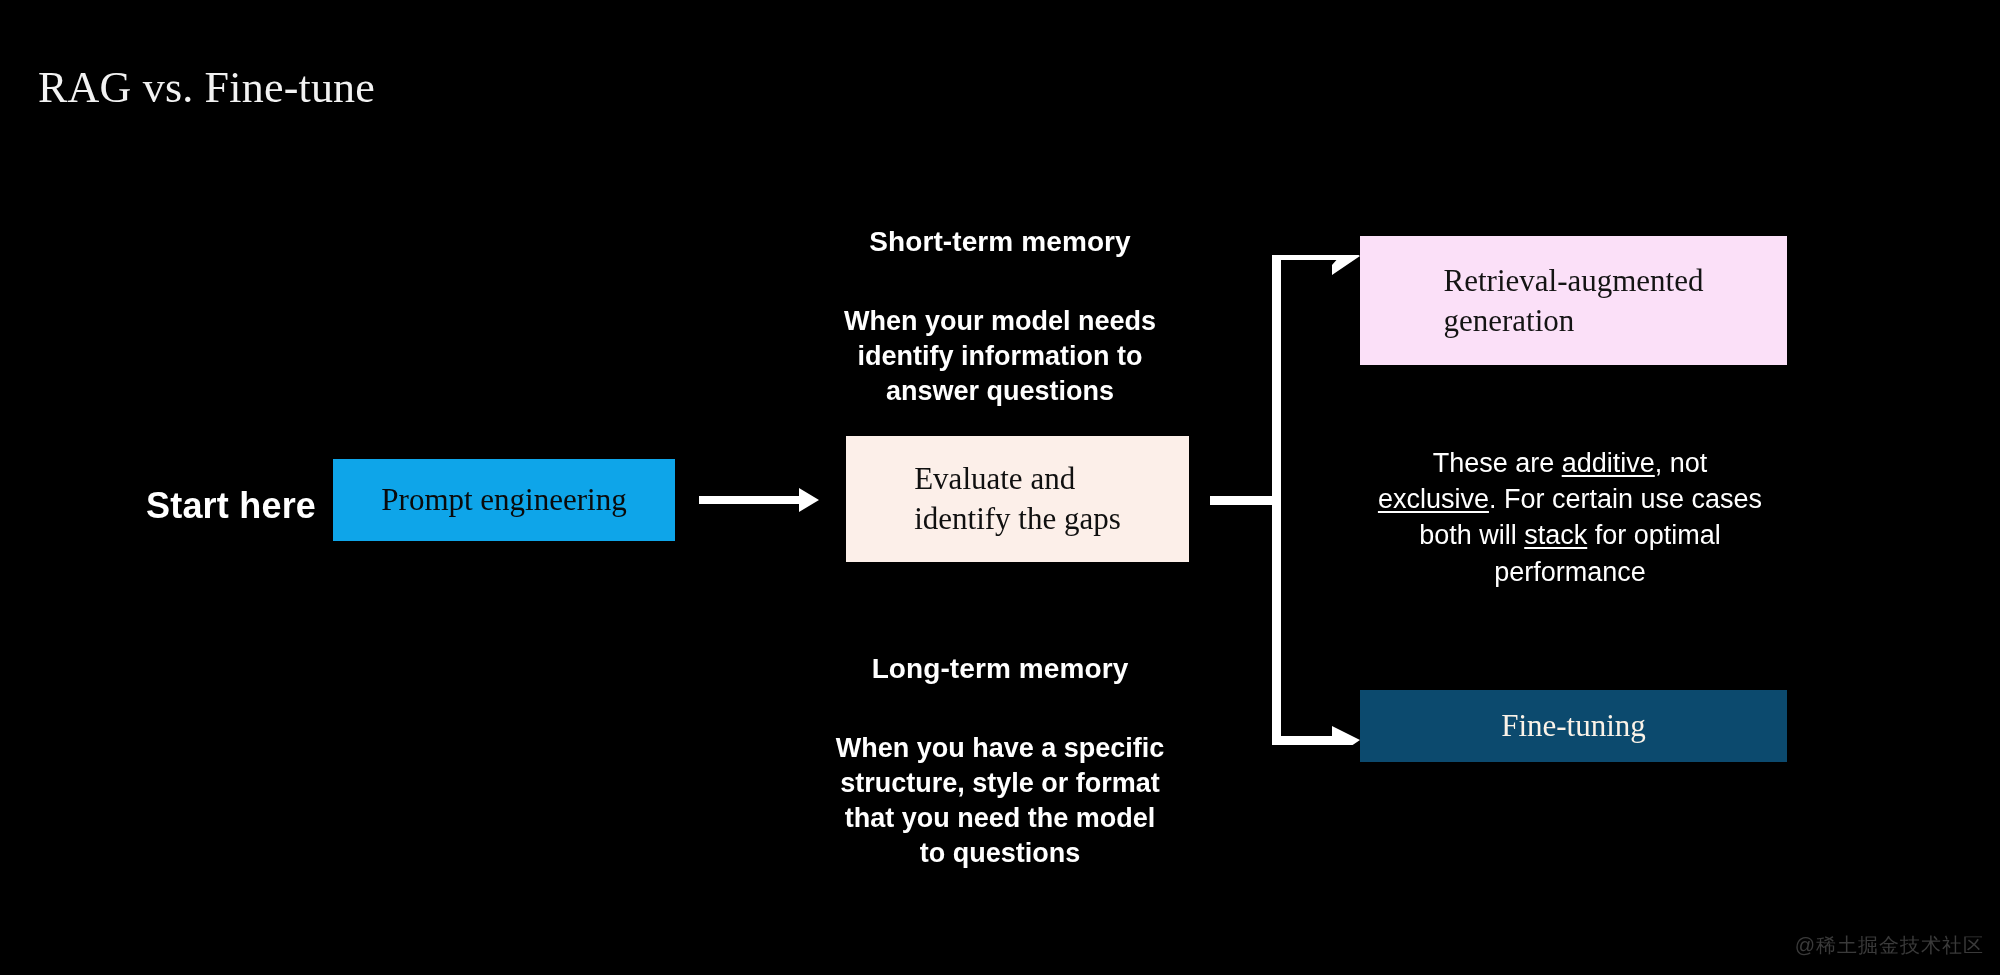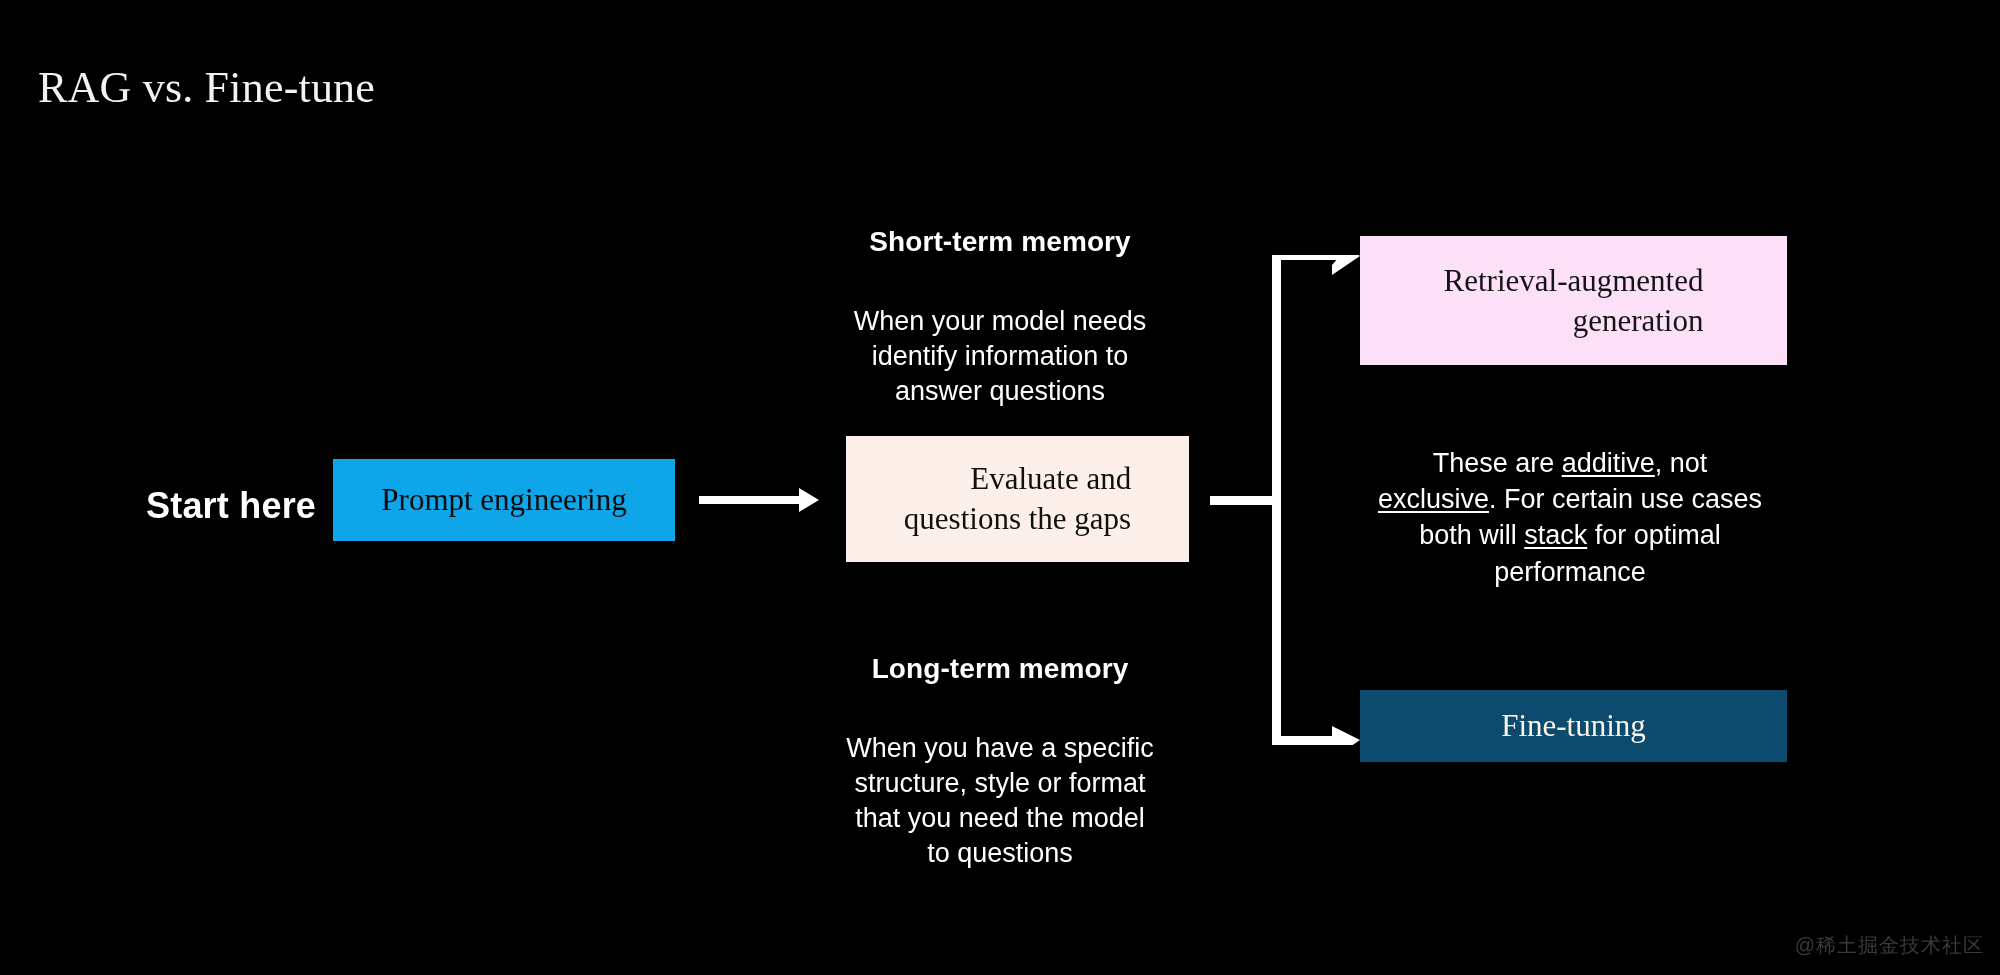--- a/index.html
+++ b/index.html
@@ -35,21 +35,21 @@
     white-space: nowrap;
   }
 
   
   .node-box {
     position: absolute;
     box-sizing: border-box;
     display: flex;
     align-items: center;
     justify-content: center;
-    text-align: right;
+    text-align: left;
     font-family: "Liberation Serif", "DejaVu Serif", serif;
     line-height: 1.28;
   }
 
   .box-prompt {
     left: 333px;
     top: 459px;
     width: 342px;
     height: 82px;
     background: #0ea5e9;
@@ -107,21 +107,21 @@
 
   .memory-block .mem-heading {
     font-size: 28px;
     font-weight: 700;
     letter-spacing: 0.1px;
     margin-bottom: 8px;
   }
 
   .memory-block .mem-body {
     font-size: 27px;
-    font-weight: 400;
+    font-weight: 700;
     line-height: 1.30;
     margin-top: 46px;
   }
 
   .memory-short {
     left: 800px;
     top: 226px;
     width: 400px;
   }
 
@@ -192,21 +192,21 @@
     <span>Prompt engineering</span>
   </div>
 
   <svg class="arrow-svg arrow-straight" viewBox="0 0 140 70">
     <path d="M4 31 L104 31 L104 23 L124 35 L104 47 L104 39 L4 39 Z" fill="#ffffff"></path>
   </svg>
 
   <div class="node-box box-evaluate">
     <div>
       <div>Evaluate and</div>
-      <div>questions the gaps</div>
+      <div>identify the gaps</div>
     </div>
   </div>
 
   <div class="memory-block memory-short">
     <div class="mem-heading">Short-term memory</div>
     <div class="mem-body">
       <div>When your model needs</div>
       <div>identify information to</div>
       <div>answer questions</div>
     </div>

